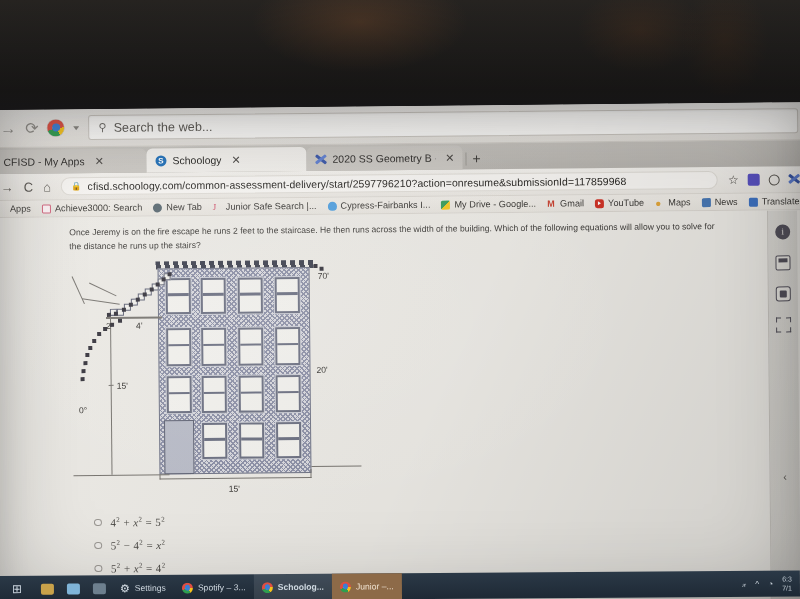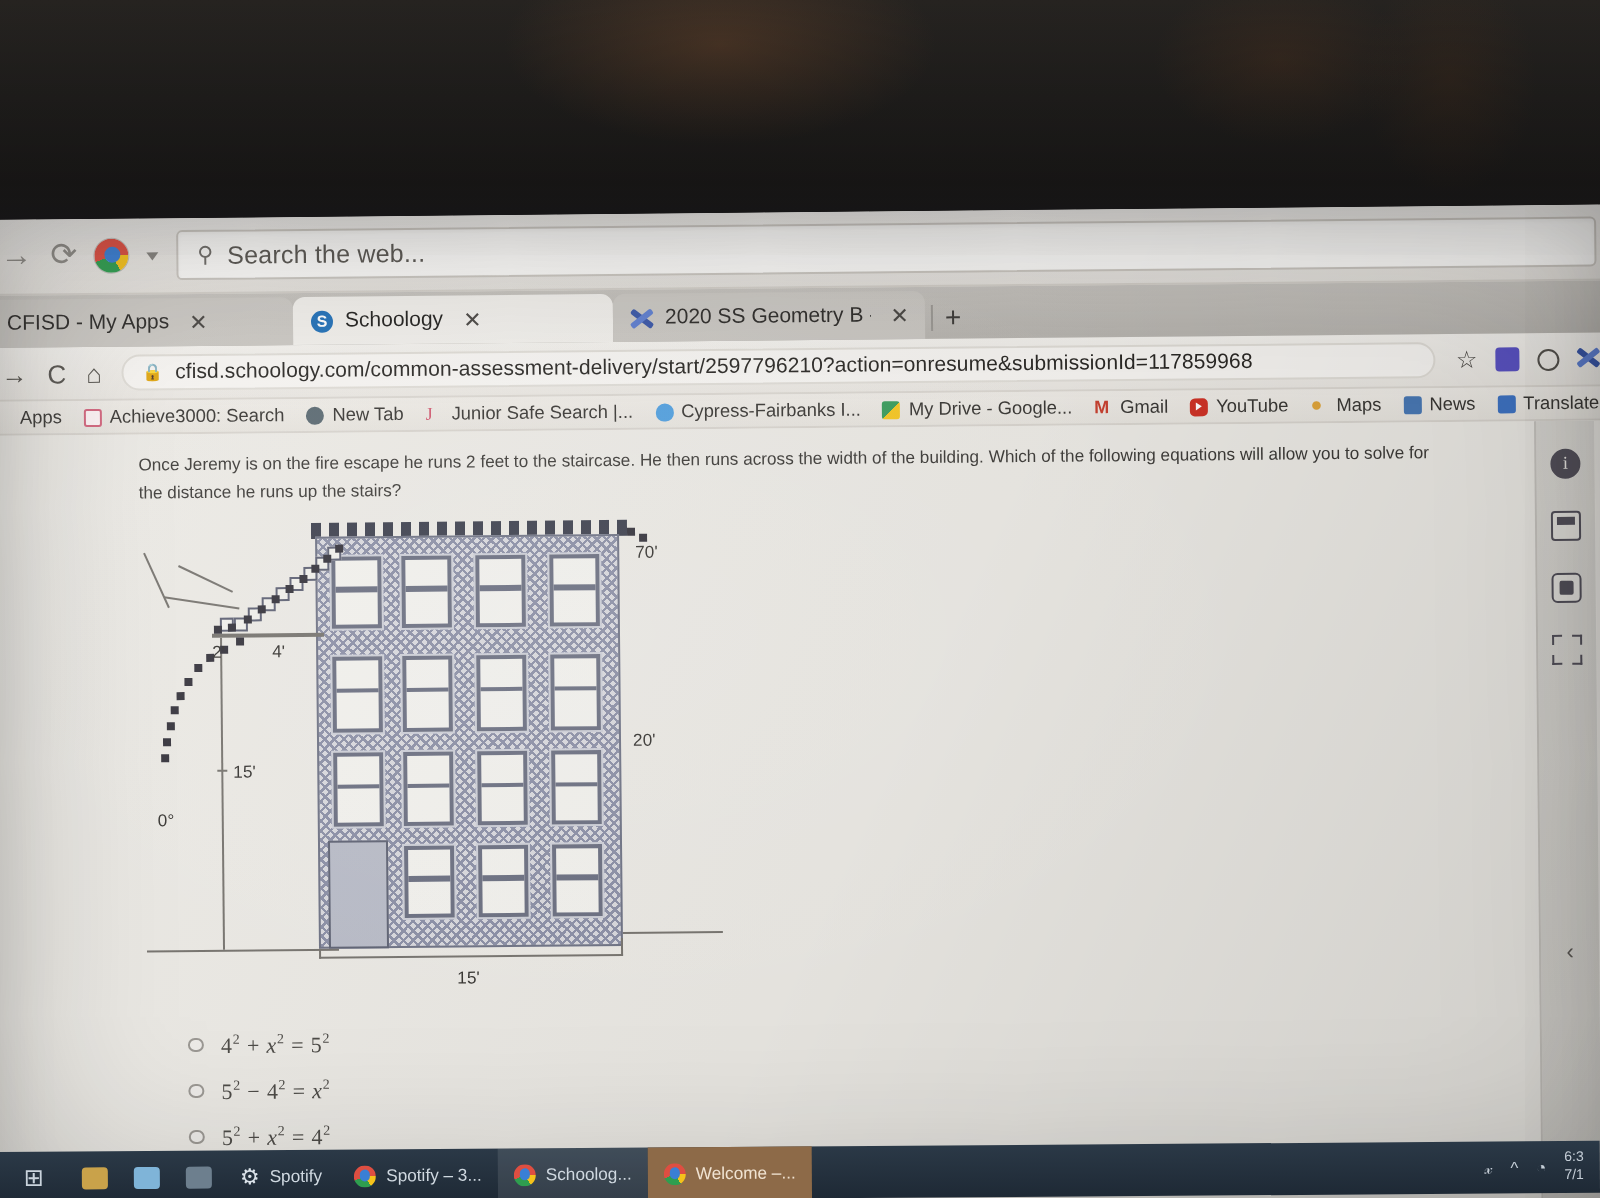--- a/index.html
+++ b/index.html
@@ -240,21 +240,21 @@
     transform: rotate(-0.4deg) translateY(3px);
     transform-origin: 0 100%;
   }
   .tb-start { width: 34px; text-align:center; color:#c9d3dc; font-size: 12px; }
   .tbicon { width: 26px; display:flex; justify-content:center; align-items:center; }
   .tbsq { width: 13px; height: 11px; border-radius: 2px; }
   .tb-item {
     display:flex; align-items:center; gap:5px; height: 26px; padding: 0 8px;
     font-size: 8.6px; color: #cfd8e0; white-space: nowrap;
   }
-  .tb-item.hl { background: rgba(255,255,255,.10); }
+  .tb-item.hl { background: rgba(255,255,255,.10); font-weight: bold; }
   .tb-item.amber { background: #8d6a48; color:#f0e3d2; }
   .tb-chrome {
     width: 11px; height: 11px; border-radius: 50%; flex:none;
     background: radial-gradient(circle at 50% 50%, #fff 0 26%, transparent 27%),
       conic-gradient(from -32deg, #de4e41 0 33%, #f5c21b 33% 50%, #2f9e4f 50% 78%, #de4e41 78% 100%);
     position: relative;
   }
   .tb-chrome:after{content:"";position:absolute;left:2.9px;top:2.9px;width:5.2px;height:5.2px;border-radius:50%;background:#3a7fd5;}
   .tb-gear { color:#dbe3ea; font-size: 11px; }
   .tb-right { margin-left:auto; display:flex; align-items:center; gap:9px; padding-right: 8px; color:#c4cdd6; font-size: 8.4px; }
@@ -519,33 +519,33 @@
         <span class="tbsq" style="background:#c9a24a"></span>
       </span>
     <span class="tbicon">
         <span class="tbsq" style="background:#7fb4d8"></span>
       </span>
     <span class="tbicon">
         <span class="tbsq" style="background:#6d7f8e"></span>
       </span>
     <div class="tb-item">
       <span class="tb-gear">⚙</span>
-      <span>Spotify</span>
+      <span>Settings</span>
     </div>
     <div class="tb-item">
       <span class="tb-chrome"></span>
       <span>Spotify – 3...</span>
     </div>
     <div class="tb-item hl">
       <span class="tb-chrome"></span>
       <span>Schoolog...</span>
     </div>
     <div class="tb-item amber">
       <span class="tb-chrome"></span>
-      <span>Welcome –...</span>
+      <span>Junior –...</span>
     </div>
     <div class="tb-right">
       <span>𝓍</span>
       <span>^</span>
       <span>◔</span>
       <span class="tb-clock">
         <span>6:3</span><br>
         <span>7/1</span>
       </span>
     </div>

